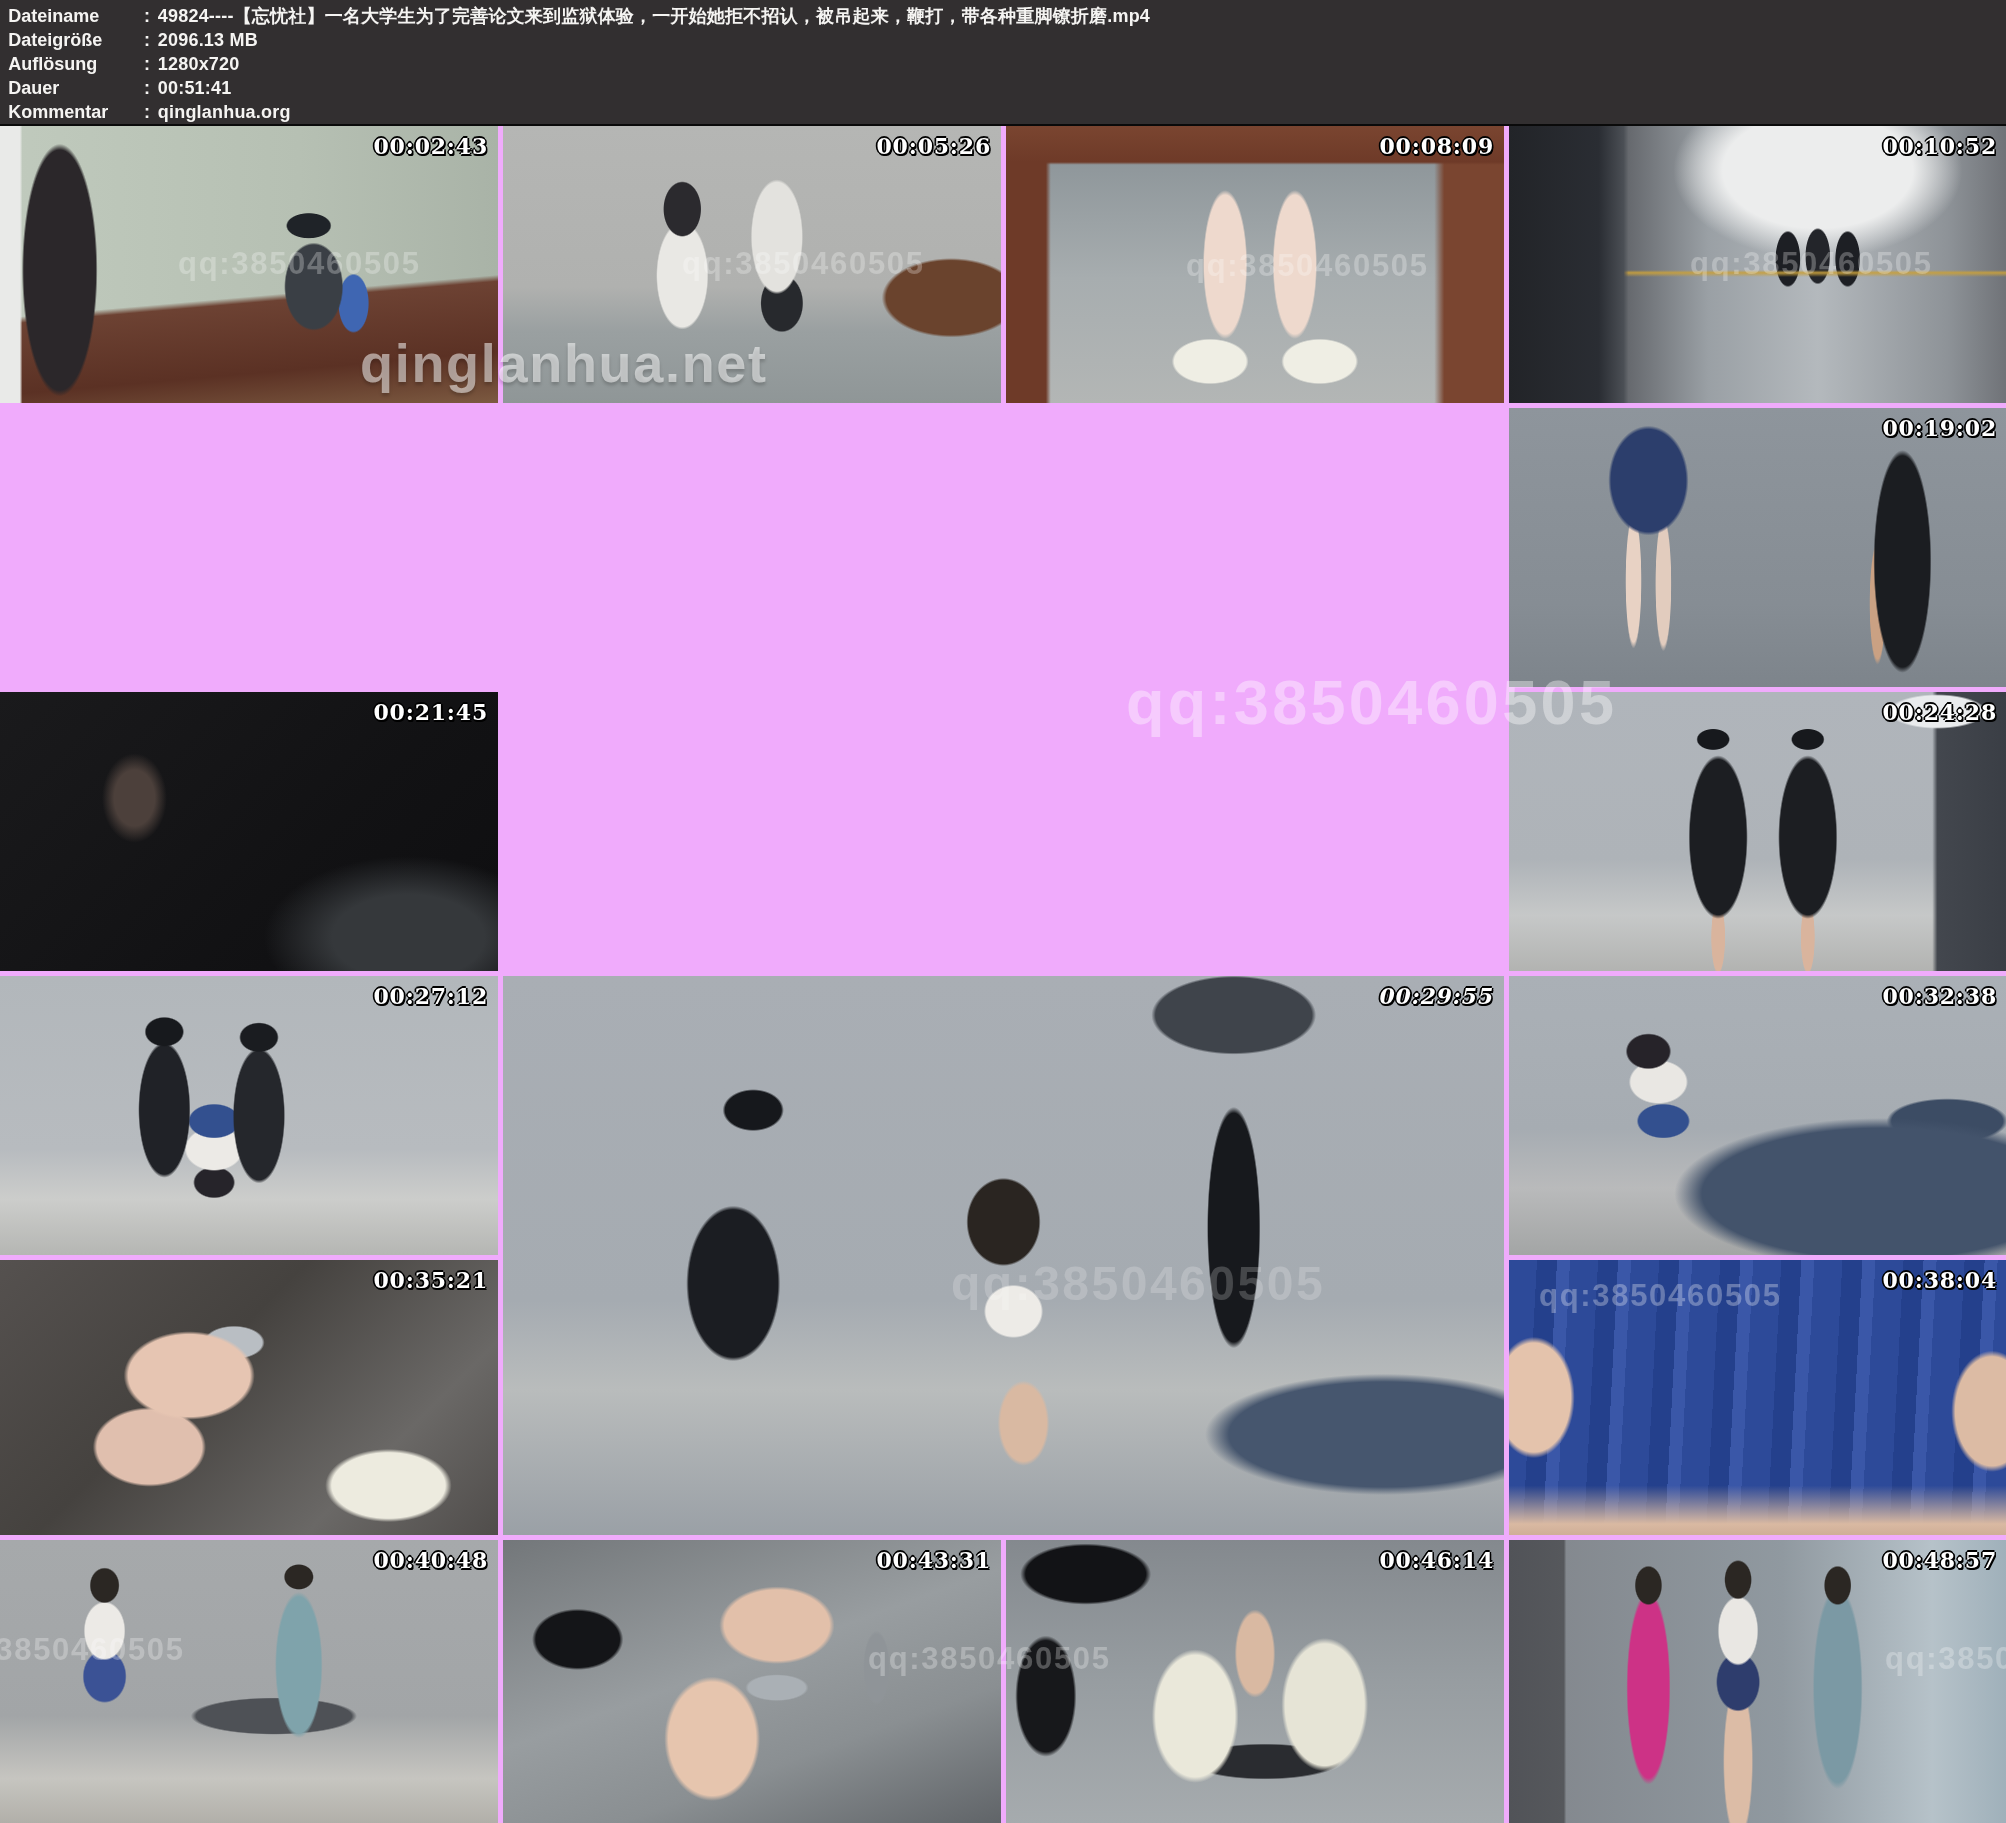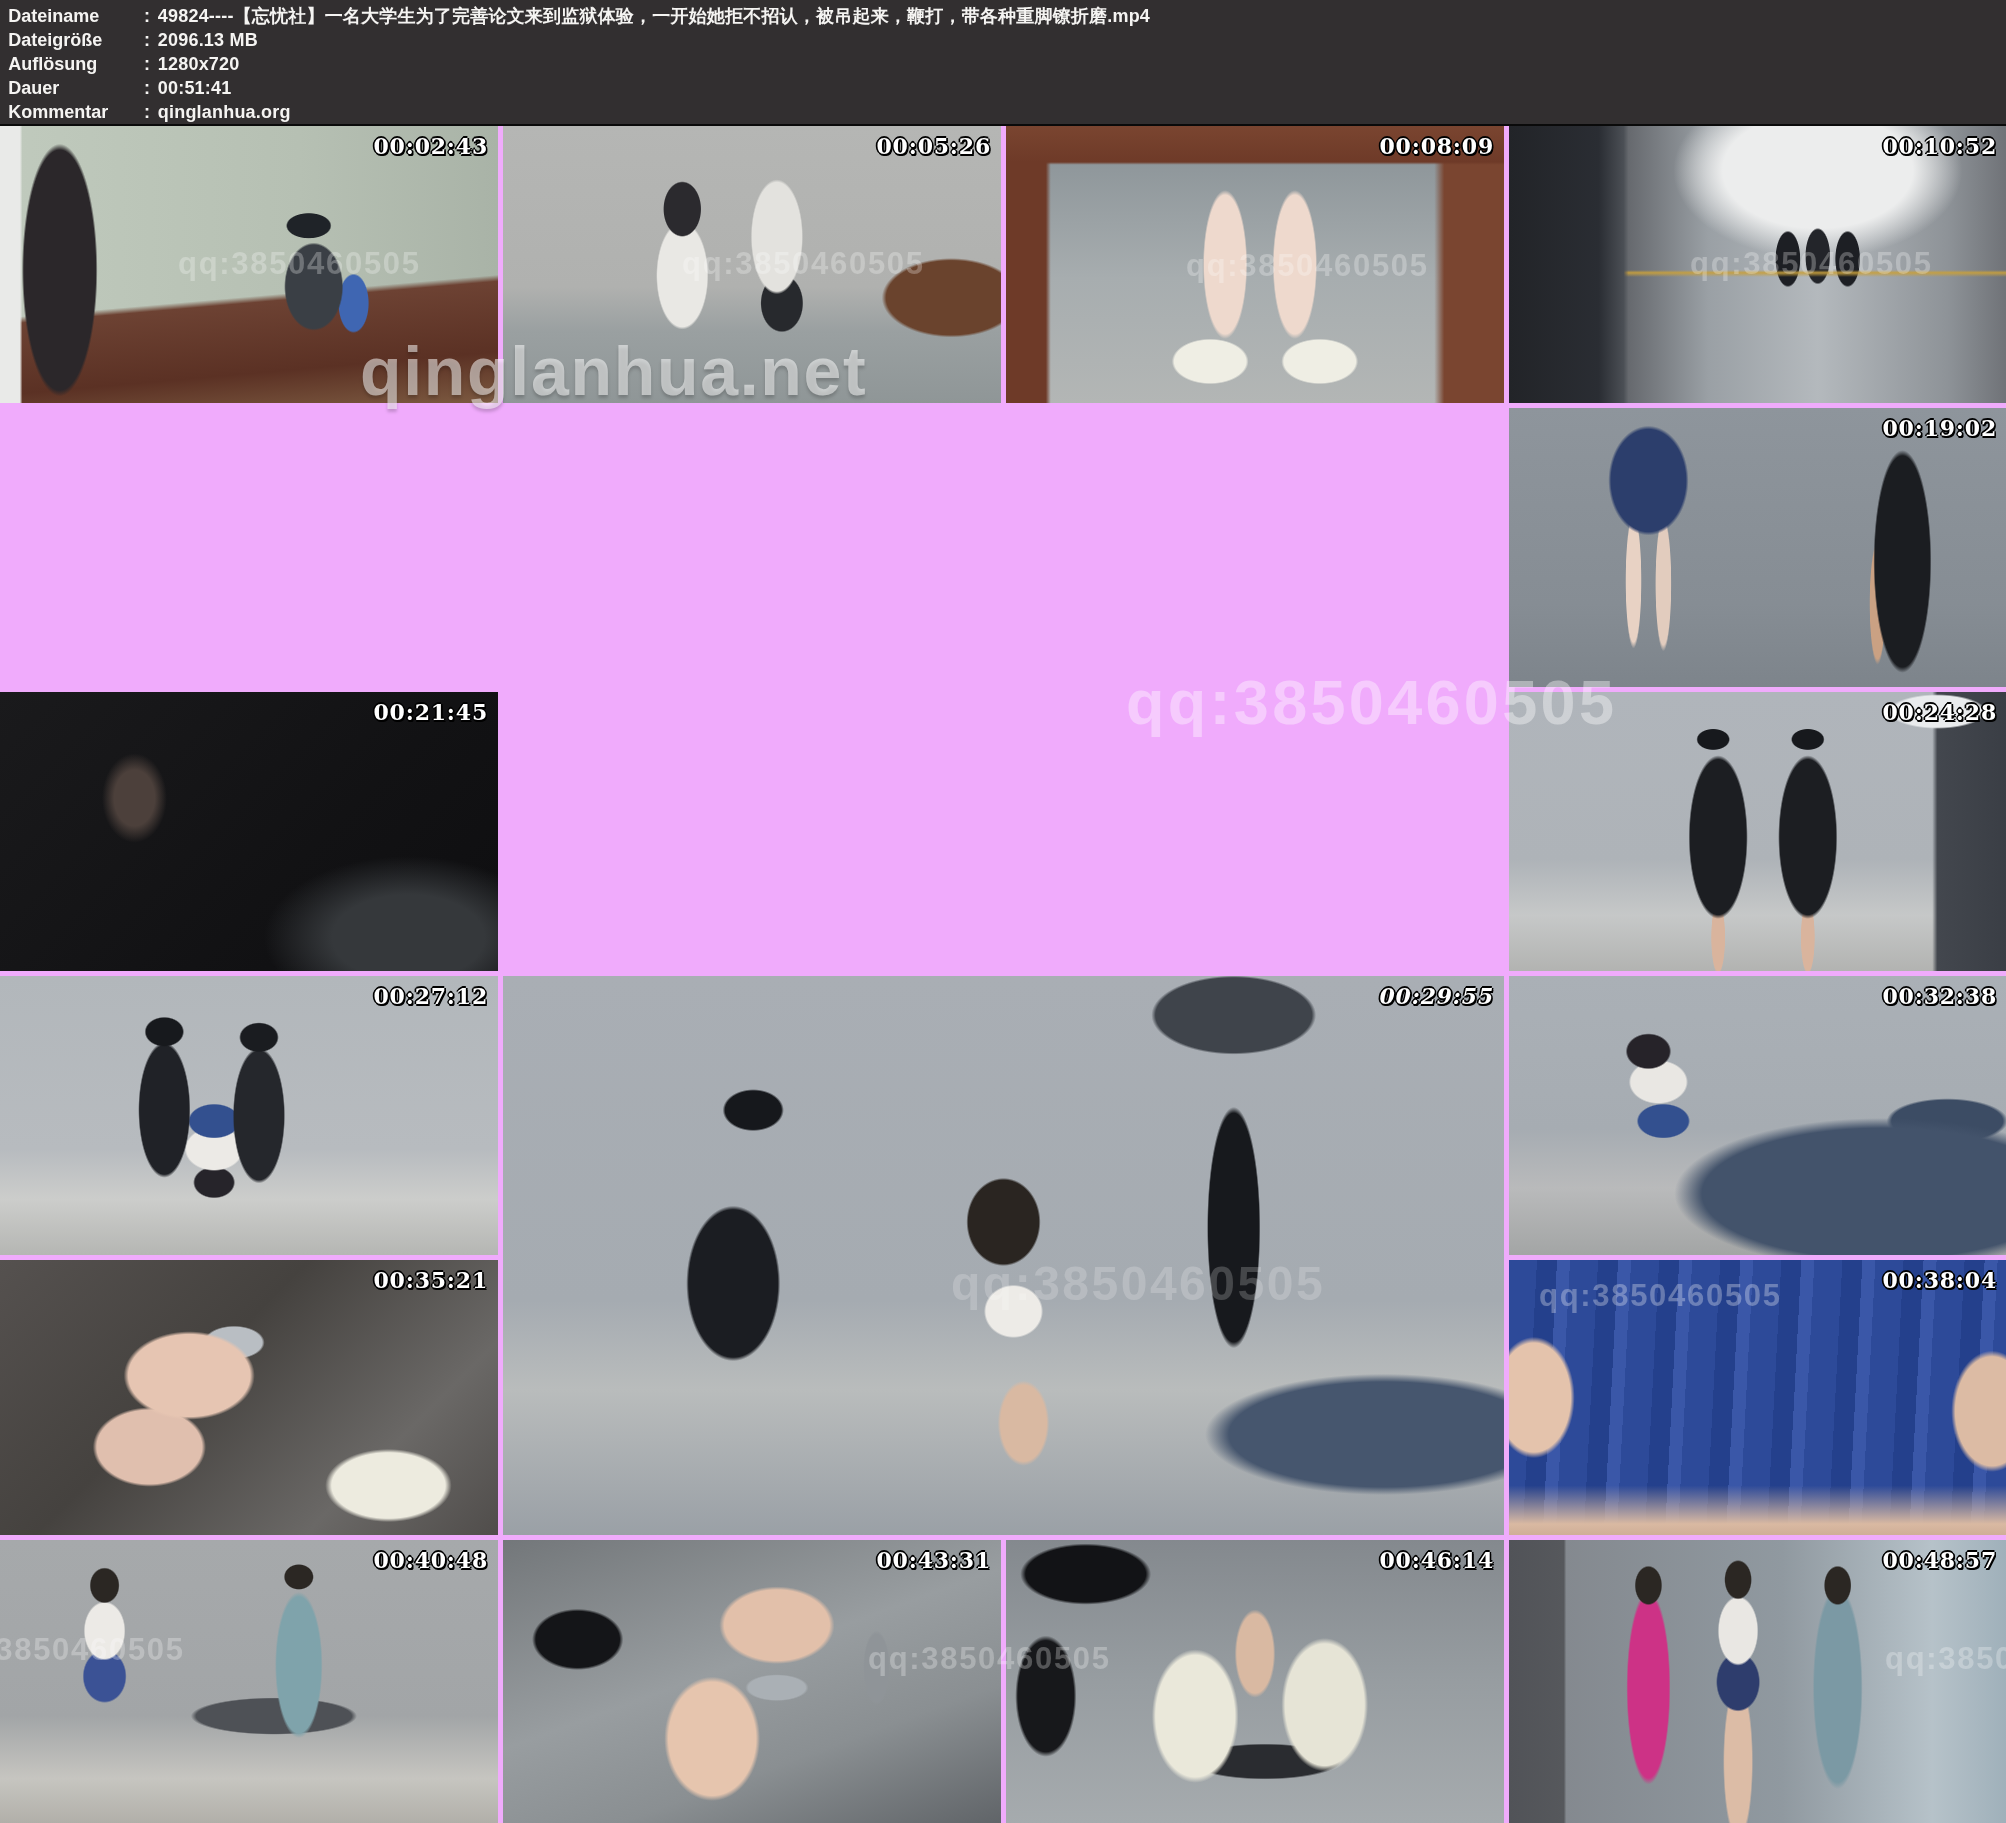--- a/index.html
+++ b/index.html
@@ -188,21 +188,21 @@
   .wm{position:absolute;font-family:"Liberation Sans",sans-serif;font-weight:bold;
       color:rgba(255,255,255,.27);white-space:nowrap;}
   .wm-s{font-size:31px;letter-spacing:1.7px;}
   .wm-m{font-size:48px;letter-spacing:2.5px;color:rgba(255,255,255,.20);}
   .wm-l{font-size:63px;letter-spacing:3.3px;color:rgba(255,255,255,.38);}
   .wa1{left:178px;top:246px;} .wa2{left:682px;top:246px;}
   .wa3{left:1186px;top:248px;} .wa4{left:1690px;top:246px;}
   .wb1{left:1126px;top:666px;}
   .wc1{left:951px;top:1256px;} .wc2{left:1539px;top:1278px;color:rgba(255,255,255,.3);}
   .wd1{left:-58px;top:1632px;} .wd2{left:868px;top:1641px;} .wd3{left:1885px;top:1641px;}
-  .wsite{left:360px;top:332px;font-size:68px;letter-spacing:1.7px;
+  .wsite{left:360px;top:332px;font-size:54px;letter-spacing:1.7px;
          color:rgba(255,255,255,.52);text-shadow:0 2.5px 3.3px rgba(0,0,0,.18);}
 </style>
 </head>
 <body>
 
 <div class="header">
   <div class="hrow">
     <span class="hlabel">Dateiname</span><span class="hsep">:</span><span class="hval">49824----【忘忧社】一名大学生为了完善论文来到监狱体验，一开始她拒不招认，被吊起来，鞭打，带各种重脚镣折磨.mp4</span>
   </div>
   <div class="hrow">

